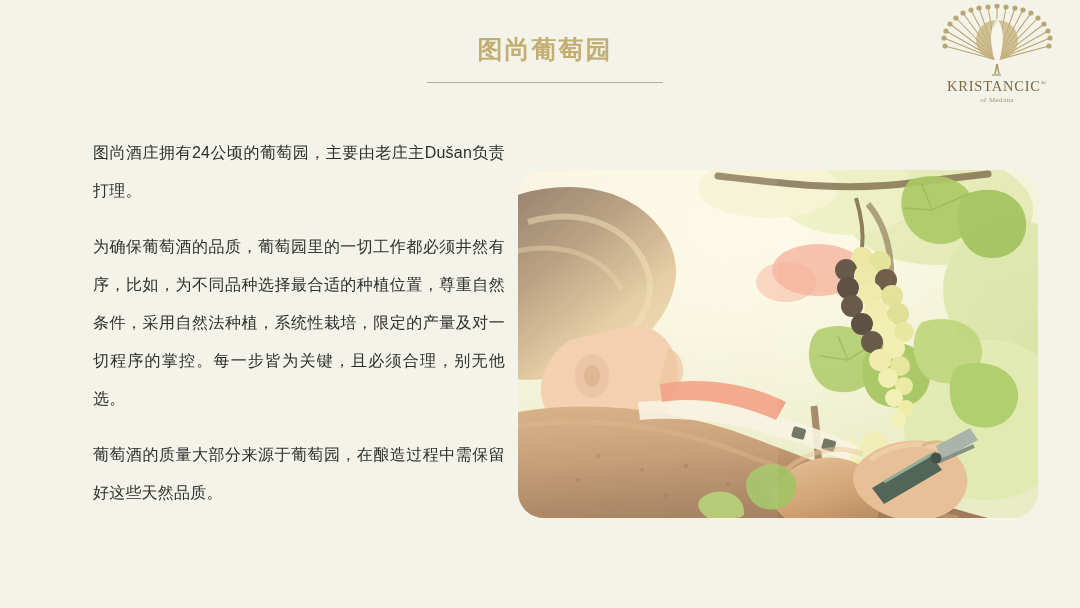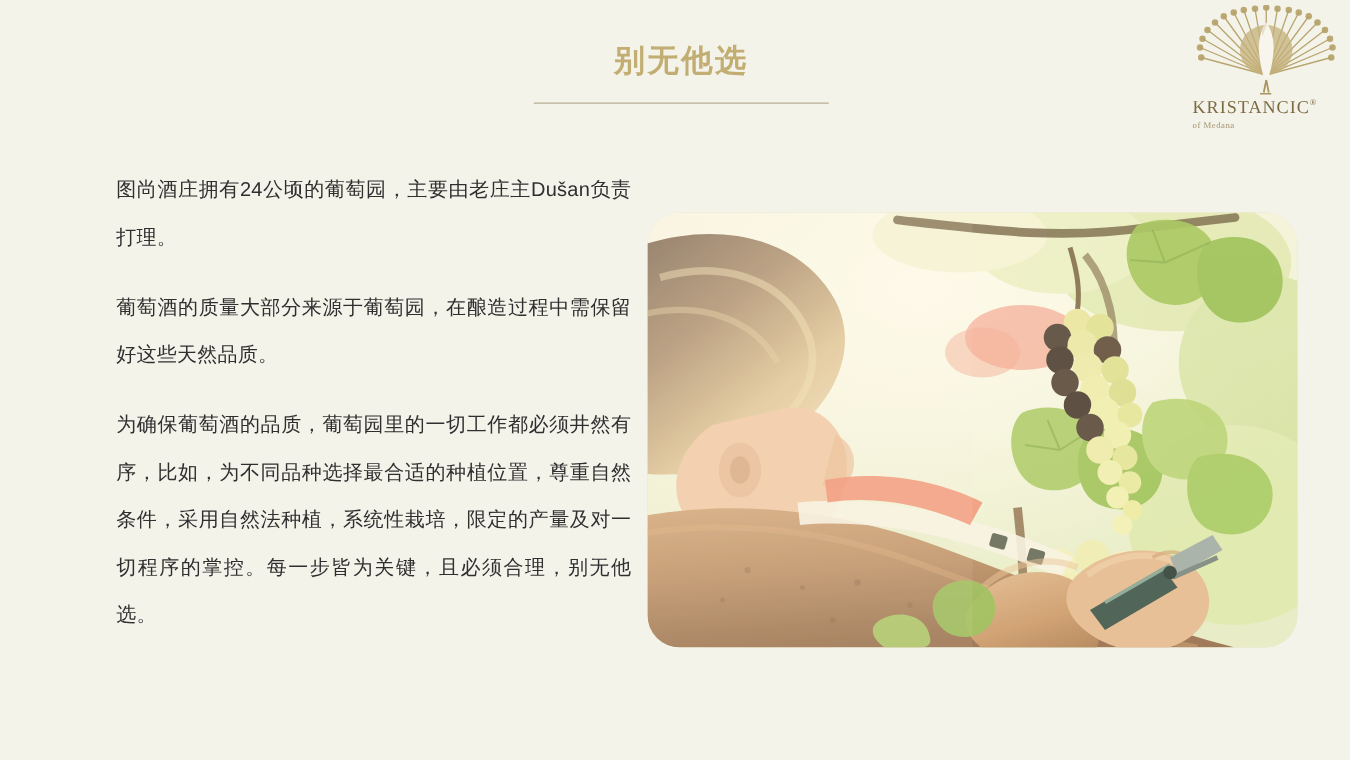--- a/index.html
+++ b/index.html
@@ -18,24 +18,24 @@
     position: relative;
     width: 1080px;
     height: 608px;
     background: #f4f3ea;
   }
 
   
   #logo {
     position: absolute;
     top: 4px;
-    right: 8px;
+    right: 24px;
     width: 118px;
     height: 108px;
-    text-align: left;
+    text-align: center;
   }
   #logo-mark {
     width: 118px;
     height: 74px;
     display: block;
   }
   #logo-wordmark {
     font-family: "Liberation Serif", "DejaVu Serif", serif;
     font-size: 14.5px;
     letter-spacing: 0.8px;
@@ -168,28 +168,28 @@
       <path d="M59 60 L57 70 M59 60 L61 70" stroke="#a8945c" stroke-width="1.4"></path>
       <path d="M54 71 L63 71" stroke="#a8945c" stroke-width="1.2"></path>
     </svg>
     <div id="logo-wordmark">
       <span>KRISTANCIC</span><sup>®</sup>
     </div>
     <div id="logo-tagline">of Medana</div>
   </div>
 
   <div id="title-block">
-    <div id="slide-title">别无他选</div>
+    <div id="slide-title">图尚葡萄园</div>
     <div id="title-rule"></div>
   </div>
 
   <div id="body-text">
     <p class="para">图尚酒庄拥有24公顷的葡萄园，主要由老庄主Dušan负责打理。</p>
+    <p class="para">为确保葡萄酒的品质，葡萄园里的一切工作都必须井然有序，比如，为不同品种选择最合适的种植位置，尊重自然条件，采用自然法种植，系统性栽培，限定的产量及对一切程序的掌控。每一步皆为关键，且必须合理，别无他选。</p>
     <p class="para">葡萄酒的质量大部分来源于葡萄园，在酿造过程中需保留好这些天然品质。</p>
-    <p class="para">为确保葡萄酒的品质，葡萄园里的一切工作都必须井然有序，比如，为不同品种选择最合适的种植位置，尊重自然条件，采用自然法种植，系统性栽培，限定的产量及对一切程序的掌控。每一步皆为关键，且必须合理，别无他选。</p>
   </div>
 
   <div id="photo">
     <svg width="520" height="348" viewBox="0 0 520 348">
       <defs>
         <linearGradient id="sky" x1="0" y1="0" x2="0.4" y2="1">
           <stop offset="0%" stop-color="#f6f4e0"></stop>
           <stop offset="55%" stop-color="#eef1d4"></stop>
           <stop offset="100%" stop-color="#e4ecc4"></stop>
         </linearGradient>

